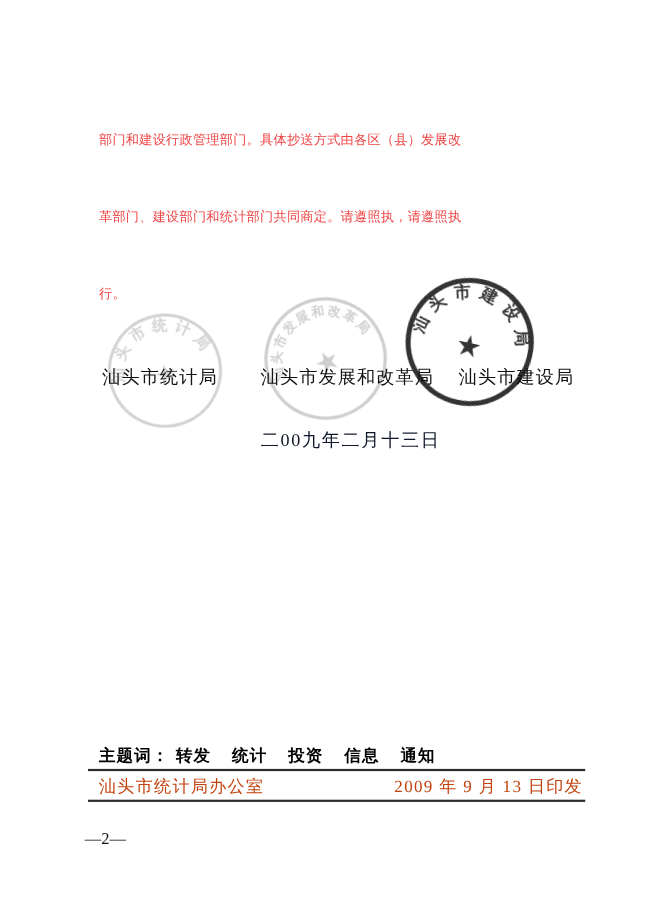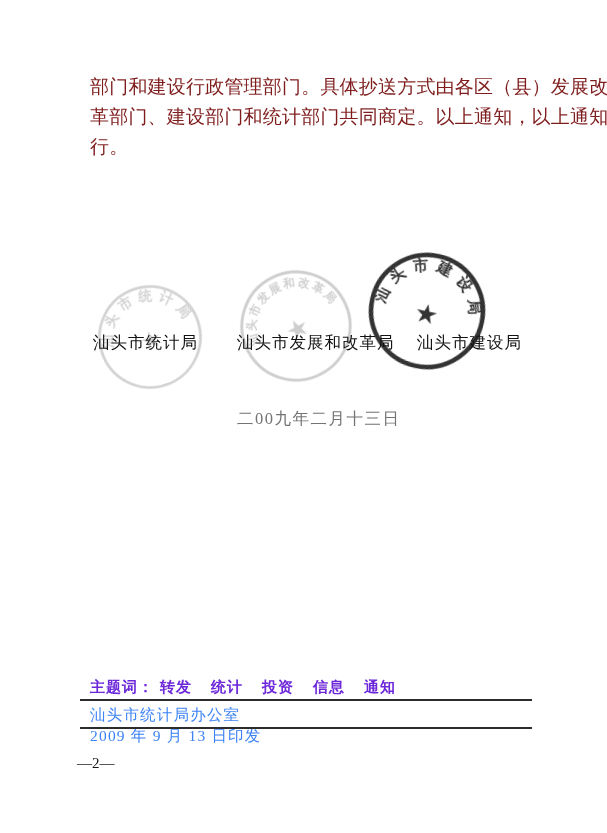--- a/index.html
+++ b/index.html
@@ -18,25 +18,26 @@
   }
 
   
   .body-text {
     position: absolute;
     left: 90px;
     top: 72px;
     width: 438px;
   }
   .body-line {
-    font-size: 19px;
+    font-size: 12px;
     line-height: 30px;
     letter-spacing: 0.2px;
     white-space: nowrap;
-    color: #7f1d1d;
+    color: #ef4444;
+    margin-top: 40px;
   }
 
   
   .seal {
     position: absolute;
     pointer-events: none;
     filter: blur(0.35px);
   }
   .seal svg { display: block; width: 100%; height: 100%; }
   .seal-faint { color: #6e6e6e; }
@@ -69,38 +70,38 @@
     letter-spacing: 1px;
     white-space: nowrap;
     color: #121212;
   }
   .org1 { left: 93px; }
   .org2 { left: 237px; }
   .org3 { left: 417px; }
   .sign-date {
     position: absolute;
     left: 237px;
-    top: 408px;
+    top: 389px;
     font-size: 16.5px;
     letter-spacing: 1.5px;
     white-space: nowrap;
-    color: #737373;
+    color: #0f172a;
   }
 
   
   .kw-row {
     position: absolute;
     left: 90px;
     top: 678px;
     display: flex;
     align-items: baseline;
     font-weight: bold;
     font-size: 15px;
     letter-spacing: 1px;
-    color: #6d28d9;
+    color: #000000;
     font-family: "Liberation Sans", "DejaVu Sans", sans-serif;
   }
   .kw-item { margin-right: 19px; font-family: Liberation Serif, serif; }
   .kw-label { margin-right: 6px; }
 
   
   .rule {
     position: absolute;
     left: 80px;
     width: 452px;
@@ -115,42 +116,41 @@
     position: absolute;
     left: 90px;
     top: 705px;
     width: 440px;
     display: flex;
     justify-content: space-between;
     align-items: baseline;
     font-size: 15.5px;
     letter-spacing: 1.2px;
     white-space: nowrap;
-    color: #3b82f6;
-    flex-direction: column;
+    color: #c2410c;
   }
 
   
   .page-number {
     position: absolute;
     left: 77px;
     top: 755px;
     font-size: 15px;
     letter-spacing: 0;
     color: #151515;
   }
 </style>
 </head>
 <body>
 
 <div class="page">
 
   <div class="body-text">
     <div class="body-line">部门和建设行政管理部门。具体抄送方式由各区（县）发展改</div>
-    <div class="body-line">革部门、建设部门和统计部门共同商定。以上通知，以上通知</div>
+    <div class="body-line">革部门、建设部门和统计部门共同商定。请遵照执，请遵照执</div>
     <div class="body-line">行。</div>
   </div>
 
   <div class="seal seal1 seal-faint">
     <svg viewBox="0 0 120 120">
       <defs>
           <path id="sealArc1" d="M 18,62 A 42,42 0 1 1 102,62" fill="none"></path>
         </defs>
       <circle class="seal-ring" cx="60" cy="60" r="55"></circle>
       <text class="seal-arc-text"><textPath href="#sealArc1" startOffset="50%" text-anchor="middle">汕头市统计局</textPath></text>

